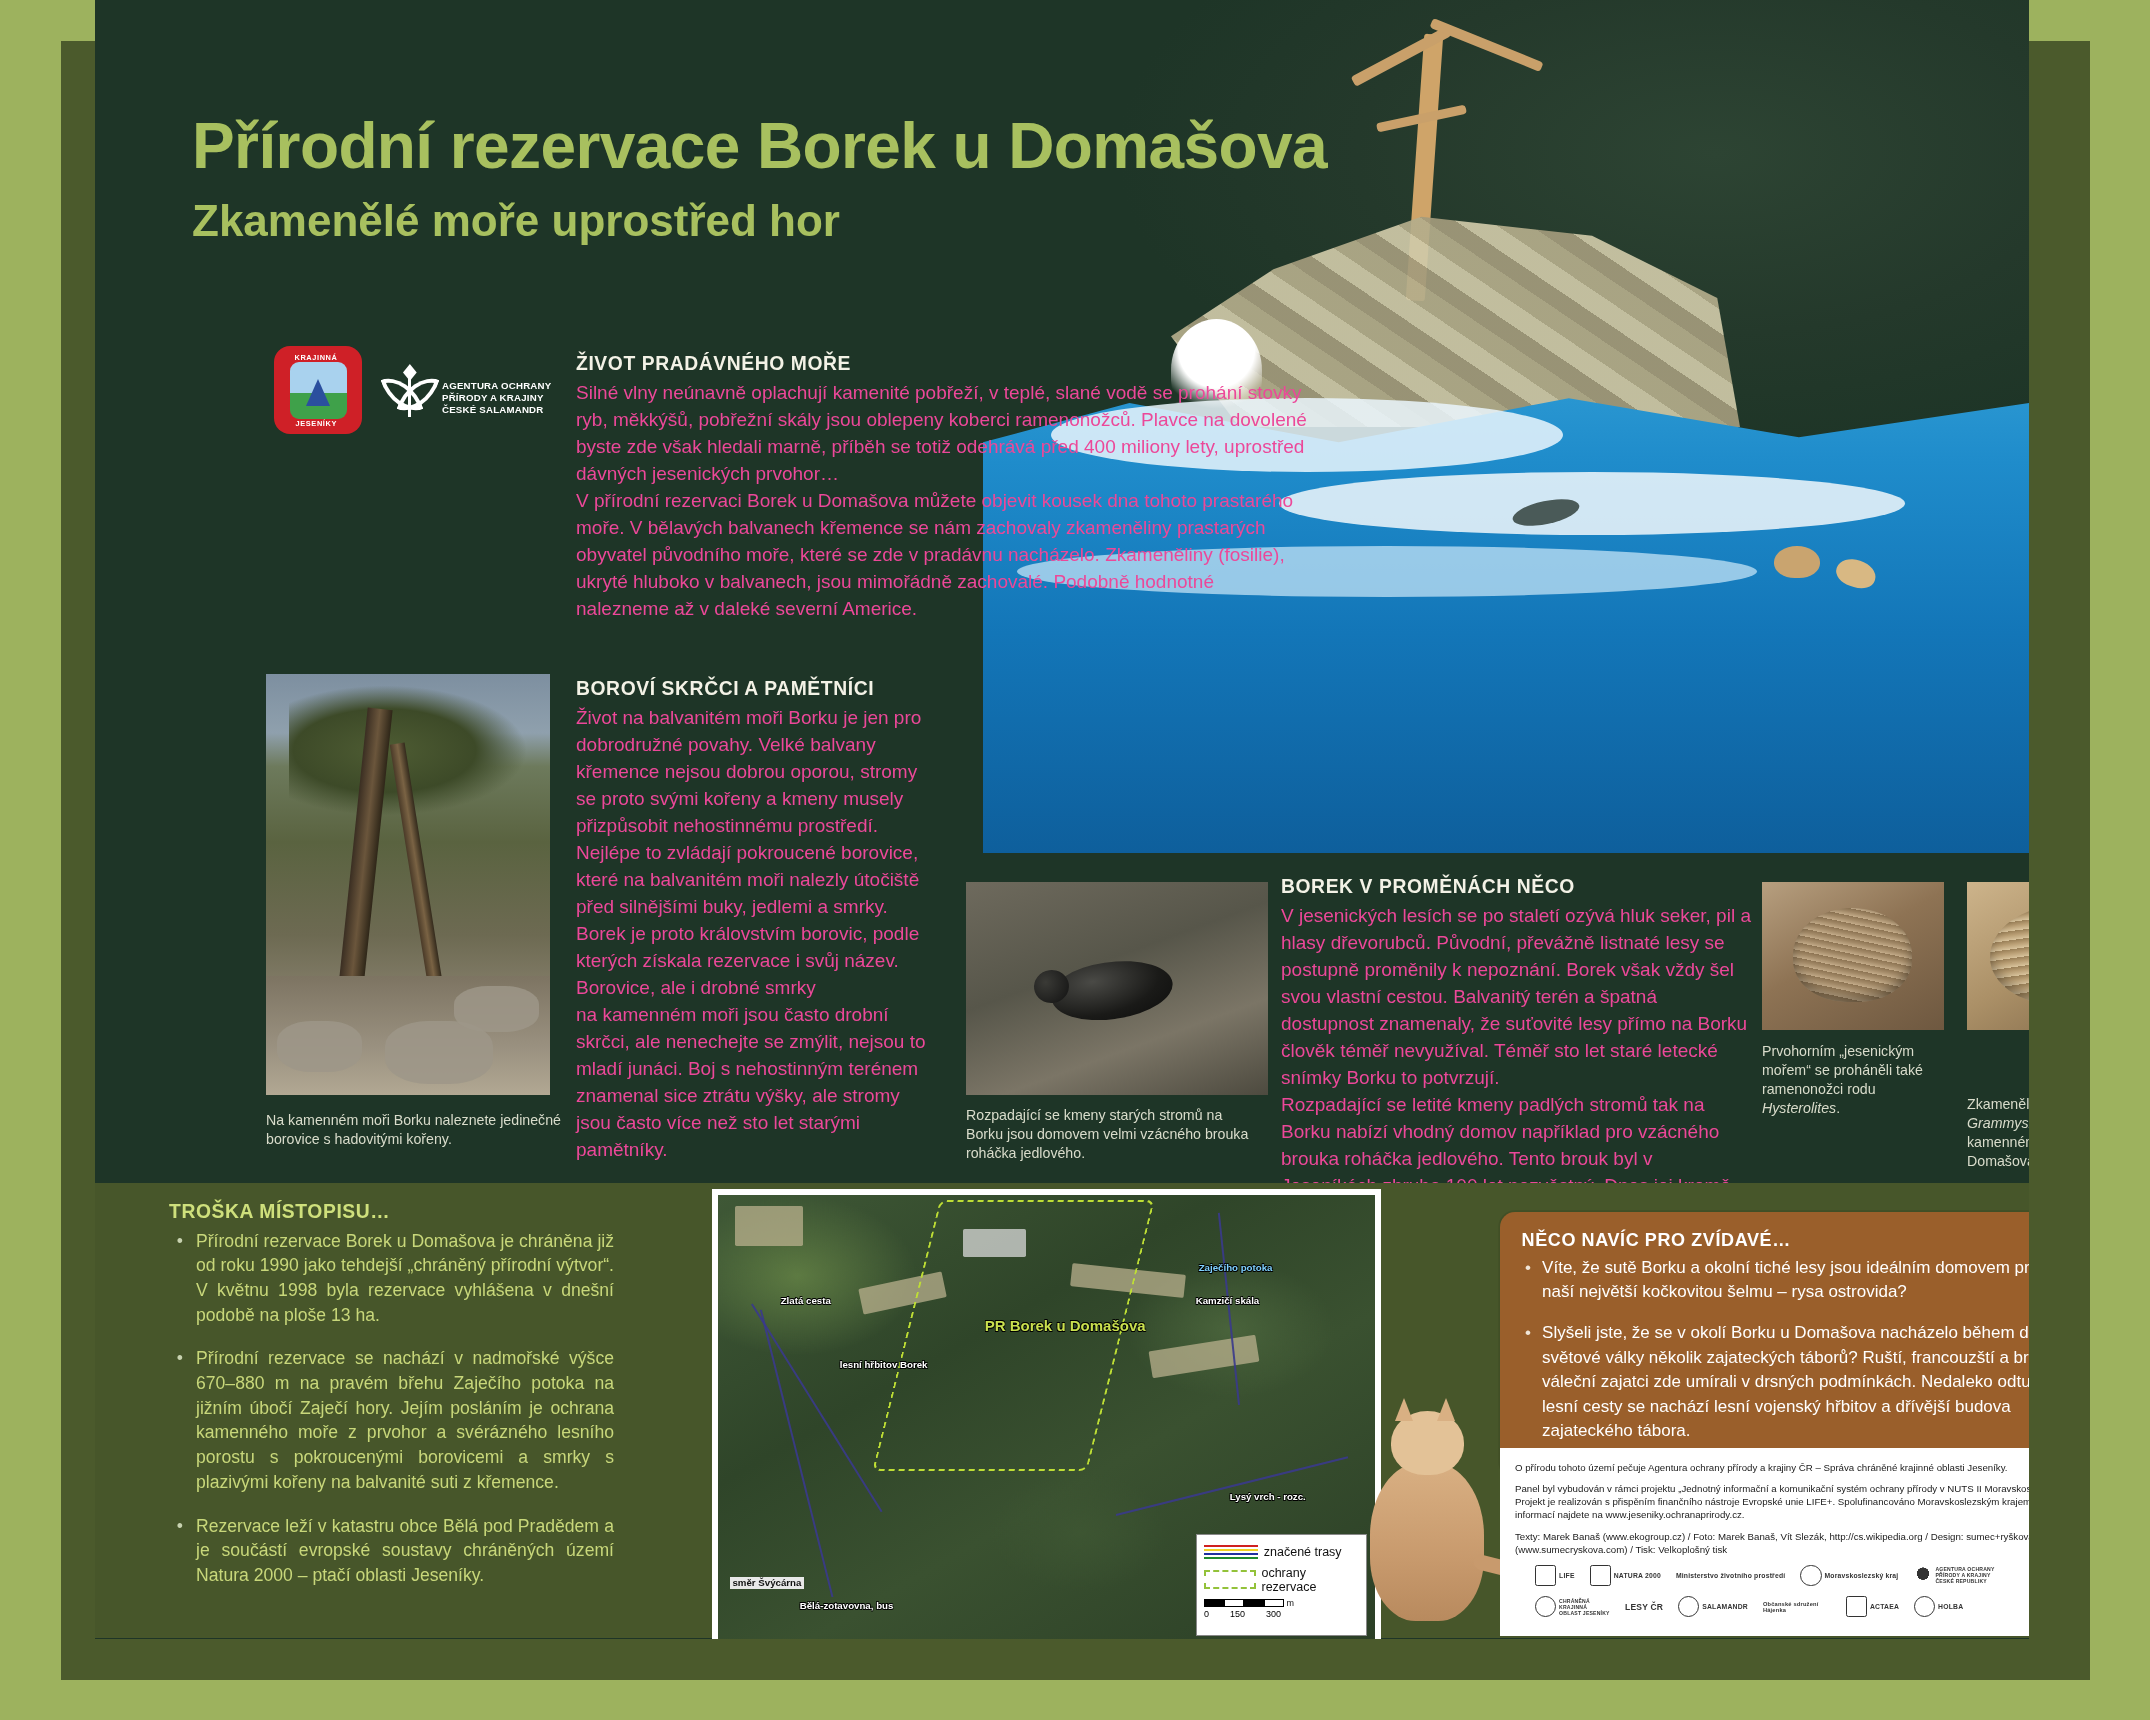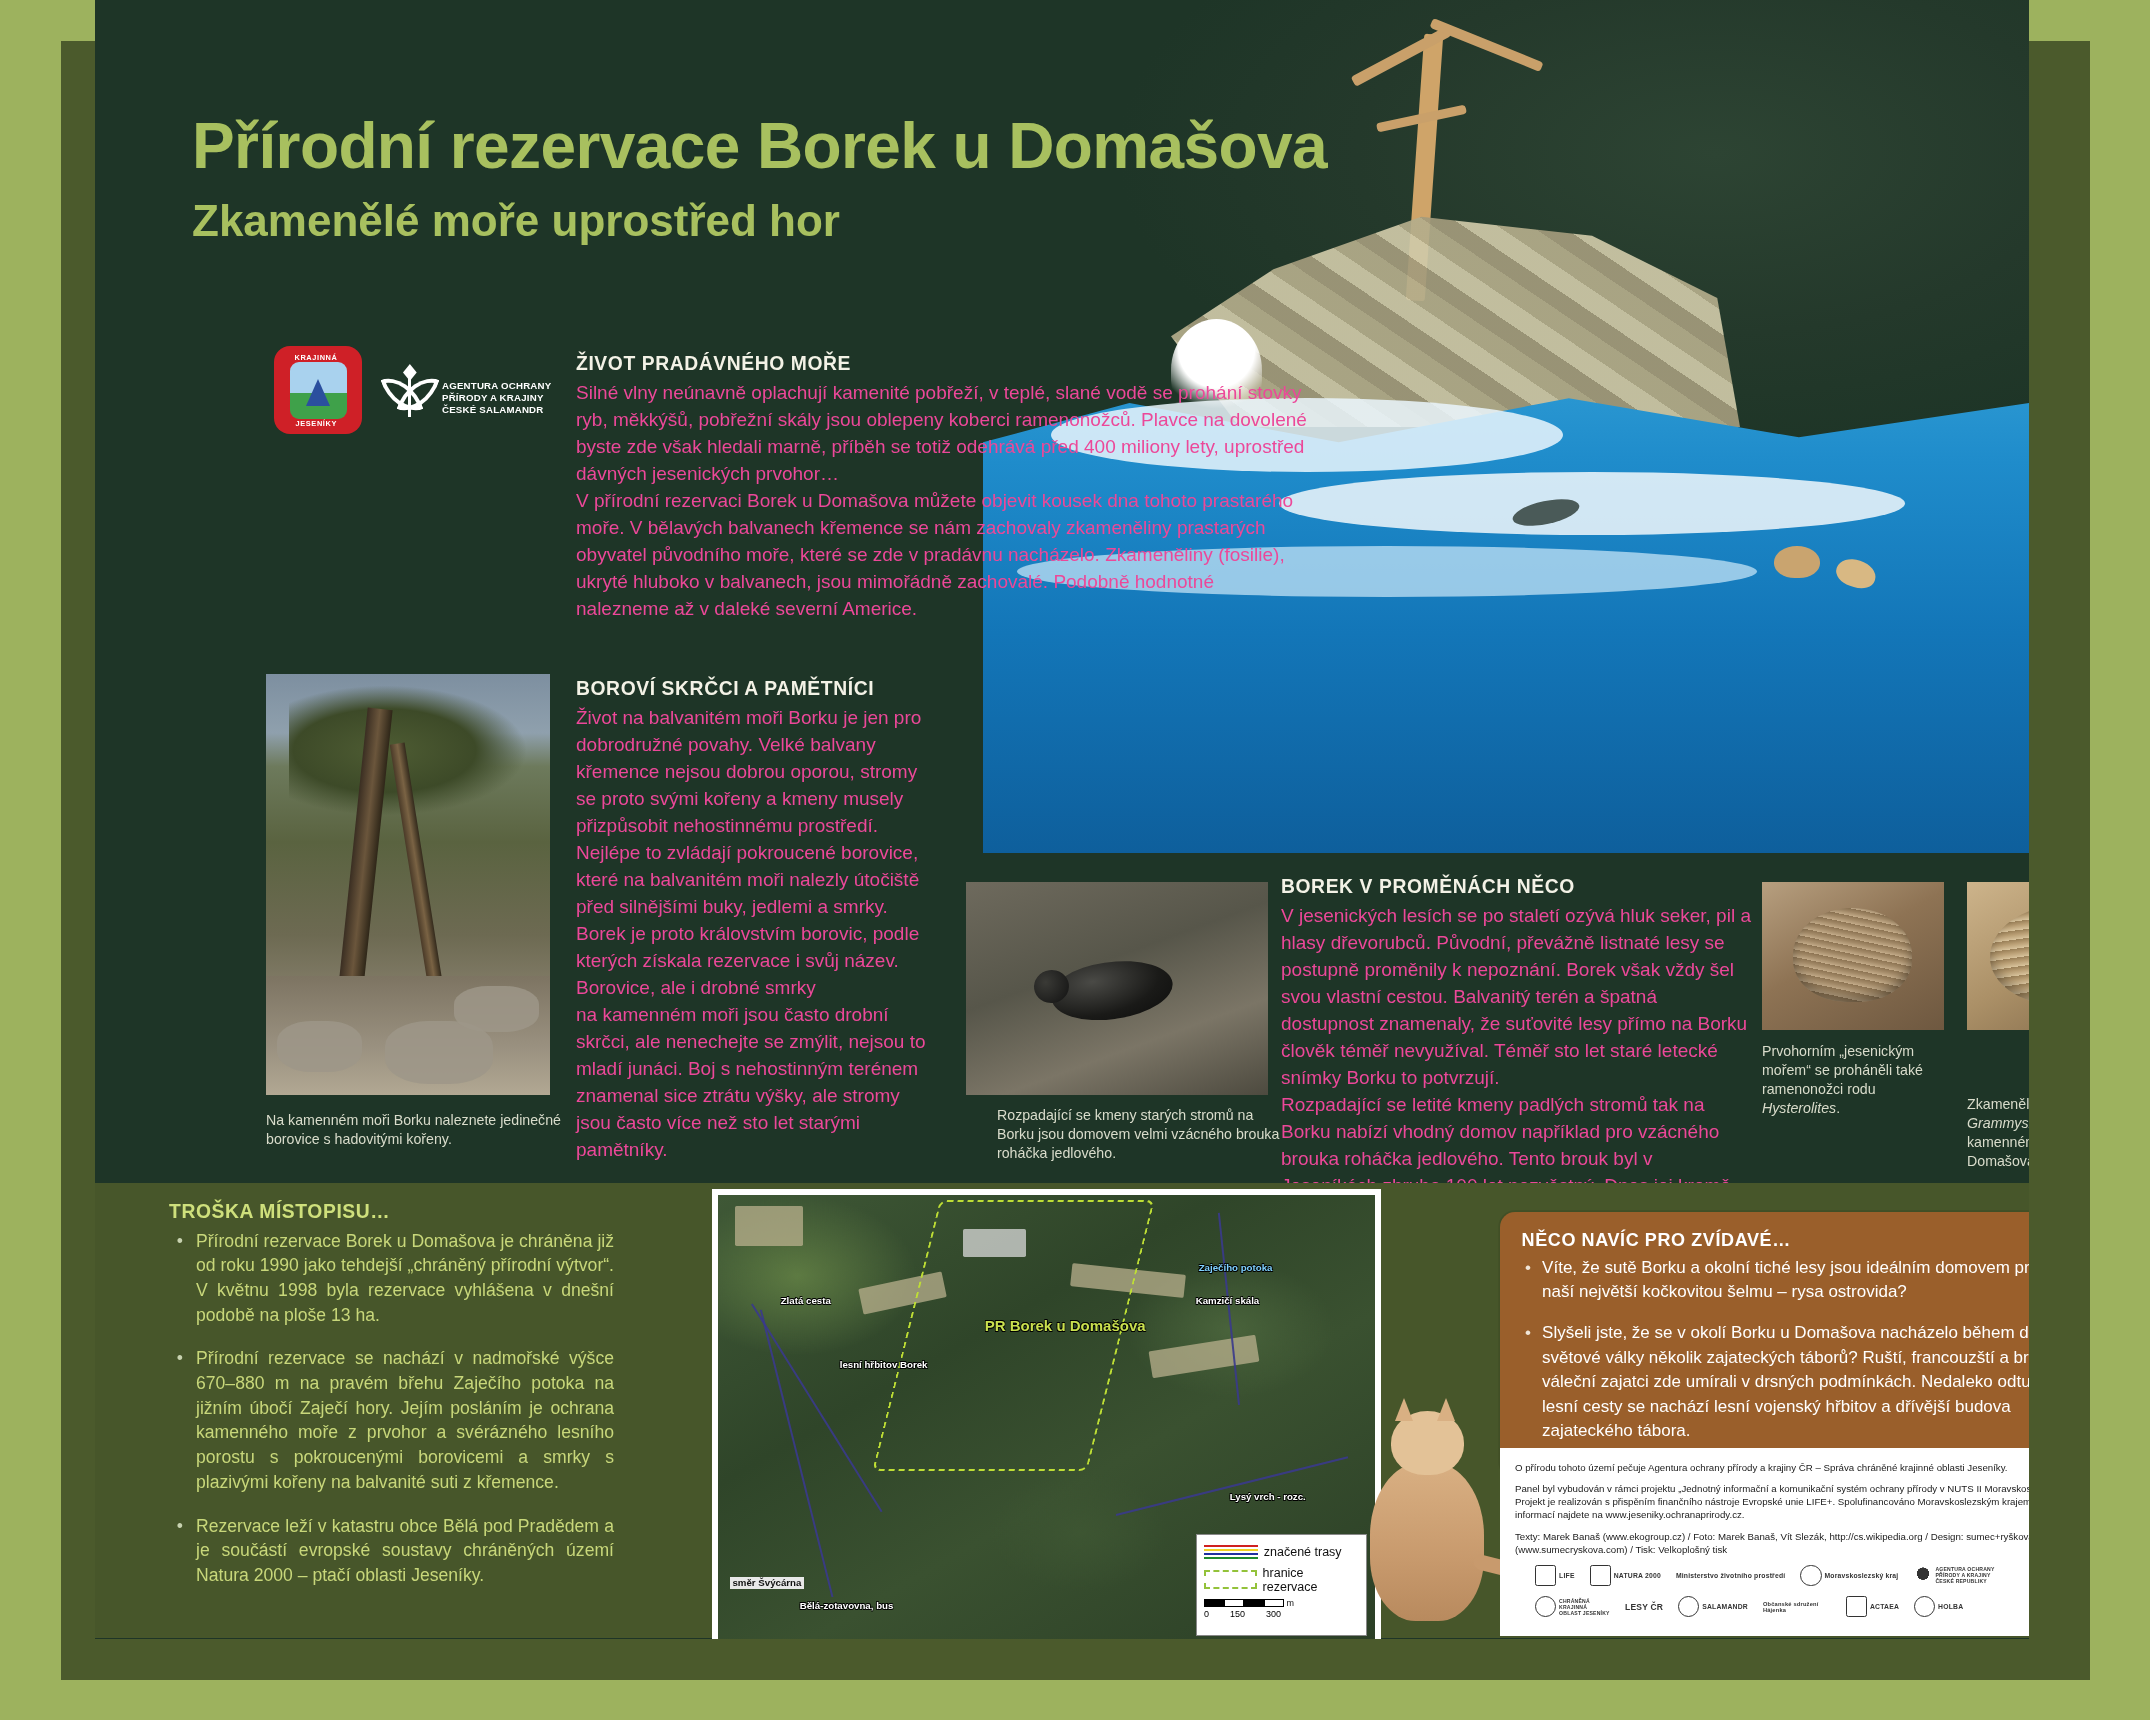--- a/index.html
+++ b/index.html
@@ -68,21 +68,21 @@
      background:linear-gradient(150deg,#b79f7f 0%,#8e7354 45%,#6e5840 100%);}
   #ph-fos1 .shell{position:absolute;left:31px;top:25.6px;width:119px;height:94px;border-radius:50% 50% 45% 45%;
      background:repeating-linear-gradient(12deg,#c3ab89 0px,#a38a68 4px,#8d7453 7.4px);box-shadow:inset 0 -5.7px 10.2px rgba(0,0,0,.35);}
 
   #ph-fos2{left:1872px;top:882px;width:188px;height:148px;
      background:linear-gradient(150deg,#cdb48b 0%,#ab9067 50%,#7d6546 100%);}
   #ph-fos2 .shell{position:absolute;left:23px;top:23px;width:142px;height:100px;border-radius:55% 45% 50% 50%;
      background:repeating-linear-gradient(-8deg,#d8c39c 0px,#b89d73 5.1px,#9a8058 9px);box-shadow:inset 0 -6.8px 11.4px rgba(0,0,0,.3);}
 
   #cap-pine{position:absolute;left:171px;top:1111px;width:296px;}
-  #cap-beetle{position:absolute;left:902px;top:1106px;width:296px;}
+  #cap-beetle{position:absolute;left:871px;top:1106px;width:296px;}
   #cap-fos1{position:absolute;left:1667px;top:1042px;width:182px;}
   #cap-fos2{position:absolute;left:1872px;top:1095px;width:188px;}
 
   
   #bottom{position:absolute;left:0;top:1183px;width:1934px;height:455px;background:#47562a;}
 
   #blk-topo{position:absolute;left:74px;top:1201px;width:449px;}
   #blk-topo .h{color:#cfe07c;font-weight:bold;font-size:19.3px;letter-spacing:0.6px;margin-bottom:5.7px;}
   #blk-topo li{color:#c8d77a;font-size:17.6px;line-height:1.40;margin-bottom:19.3px;text-align:justify;}
   #blk-topo ul{margin:4px;padding-left:23px;list-style:none;}
@@ -316,21 +316,21 @@
             <div class="lg-lines">
               <div style="background:#d02020;"></div>
               <div style="background:#f0d024;"></div>
               <div style="background:#2030a0;"></div>
               <div style="background:#1f8a2f;"></div>
             </div>
             <div class="lg-txt">značené trasy</div>
           </div>
           <div class="lg-row">
             <div class="lg-dash"></div>
-            <div class="lg-txt">hranice rezervace</div>
+            <div class="lg-txt">ochrany rezervace</div>
           </div>
           <div>
             <div class="scalebar">
               <div class="seg" style="background:#000;"></div>
               <div class="seg" style="background:#fff;"></div>
               <div class="seg" style="background:#000;"></div>
               <div class="seg" style="background:#fff;"></div>
               <span class="lg-txt" style="font-size:9px;margin-left:2.3px;">m</span>
             </div>
             <div class="scalenums">

